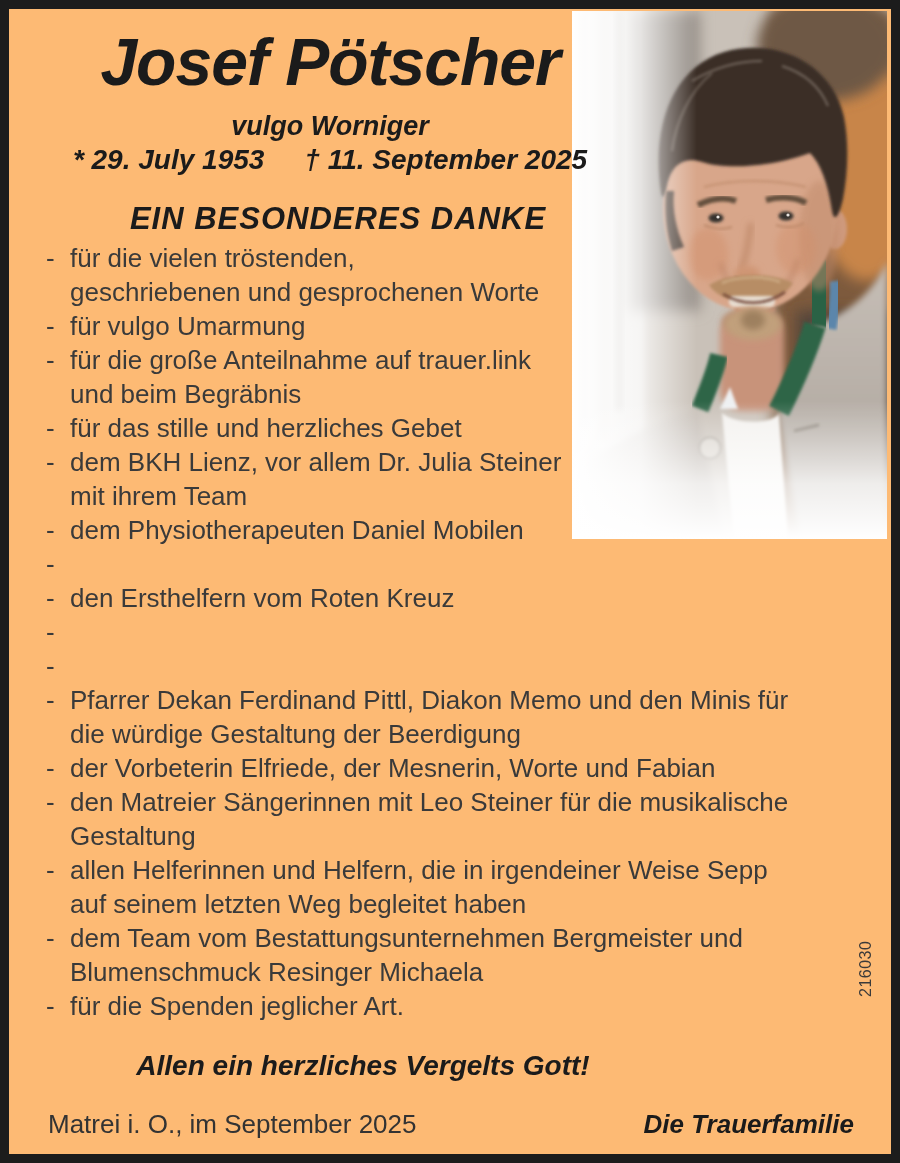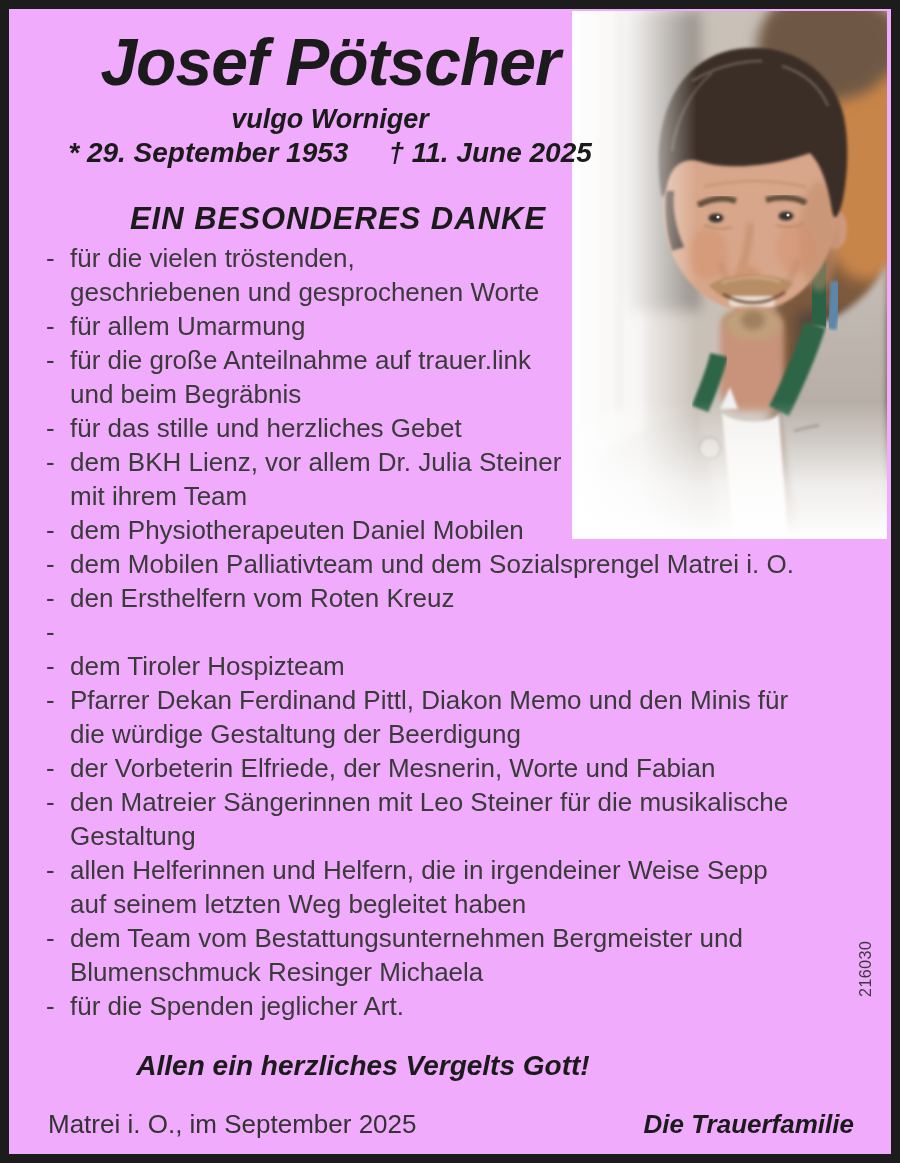--- a/index.html
+++ b/index.html
@@ -1,24 +1,24 @@
 <!DOCTYPE html>
 <html><head>
 <meta charset="utf-8">
 <style>
   html,body{margin:0;padding:0;background:#ffffff;}
   body{width:900px;height:1163px;position:relative;font-family:"Liberation Sans",sans-serif;}
-  .page{position:absolute;inset:0;box-sizing:border-box;border:9px solid #1c1c1c;background:#f0abfc;overflow:hidden;}
+  .page{position:absolute;inset:0;box-sizing:border-box;border:9px solid #1c1c1c;background:#fdba74;overflow:hidden;}
 
   .photo-wrap{position:absolute;left:563px;top:2px;width:315px;height:528px;z-index:0;}
   .photo-wrap svg{display:block;width:315px;height:528px;}
 
   .header{position:absolute;left:31px;top:20px;width:580px;text-align:center;z-index:2;color:#1b1b1b;}
   .name{margin:0;font:italic 700 66px/1.02 "Liberation Sans",sans-serif;letter-spacing:-1px;}
-  .vulgo{font:italic 700 27px/1.1 "Liberation Sans",sans-serif;margin-top:9px;}
+  .vulgo{font:italic 700 27px/1.1 "Liberation Sans",sans-serif;margin-top:16px;}
   .dates{display:flex;justify-content:center;gap:40px;font:italic 700 28px/1.1 "Liberation Sans",sans-serif;margin-top:3px;}
 
   .danke{position:absolute;left:31px;top:185px;width:580px;margin:8px;text-align:center;z-index:2;
          font:italic 700 31px/1.1 "Liberation Sans",sans-serif;letter-spacing:1px;color:#1b1b1b;}
 
   .thanks{position:absolute;left:37px;top:232px;width:836px;margin:0;padding:0;list-style:none;z-index:2;
           font:400 26px/34px "Liberation Sans",sans-serif;color:#3a3a3a;}
   .thanks li{display:flex;}
   .thanks .dash{flex:none;width:24px;}
   .thanks .txt{white-space:pre-line;}
@@ -137,36 +137,36 @@
         <rect x="0" y="0" width="125" height="528" fill="url(#gFadeL)"></rect>
         <rect x="0" y="390" width="315" height="138" fill="url(#gFadeB)"></rect>
       </g>
     </svg>
   </div>
 
   <header class="header">
     <h1 class="name">Josef Pötscher</h1>
     <div class="vulgo">vulgo Worniger</div>
     <div class="dates">
-      <span>* 29. September 1953</span>
-      <span>† 11. June 2025</span>
+      <span>* 29. July 1953</span>
+      <span>† 11. September 2025</span>
     </div>
   </header>
 
   <h2 class="danke">EIN BESONDERES DANKE</h2>
 
   <ul class="thanks">
       <li>
         <span class="dash">-</span>
         <span class="txt">für die vielen tröstenden,
 geschriebenen und gesprochenen Worte</span>
       </li>
       <li>
         <span class="dash">-</span>
-        <span class="txt">für allem Umarmung</span>
+        <span class="txt">für vulgo Umarmung</span>
       </li>
       <li>
         <span class="dash">-</span>
         <span class="txt">für die große Anteilnahme auf trauer.link
 und beim Begräbnis</span>
       </li>
       <li>
         <span class="dash">-</span>
         <span class="txt">für das stille und herzliches Gebet</span>
       </li>
@@ -174,32 +174,30 @@
         <span class="dash">-</span>
         <span class="txt">dem BKH Lienz, vor allem Dr. Julia Steiner
 mit ihrem Team</span>
       </li>
       <li>
         <span class="dash">-</span>
         <span class="txt">dem Physiotherapeuten Daniel Mobilen</span>
       </li>
       <li>
         <span class="dash">-</span>
-        <span class="txt">dem Mobilen Palliativteam und dem Sozialsprengel Matrei i. O.</span>
       </li>
       <li>
         <span class="dash">-</span>
         <span class="txt">den Ersthelfern vom Roten Kreuz</span>
       </li>
       <li>
         <span class="dash">-</span>
       </li>
       <li>
         <span class="dash">-</span>
-        <span class="txt">dem Tiroler Hospizteam</span>
       </li>
       <li>
         <span class="dash">-</span>
         <span class="txt">Pfarrer Dekan Ferdinand Pittl, Diakon Memo und den Minis für
 die würdige Gestaltung der Beerdigung</span>
       </li>
       <li>
         <span class="dash">-</span>
         <span class="txt">der Vorbeterin Elfriede, der Mesnerin, Worte und Fabian</span>
       </li>

